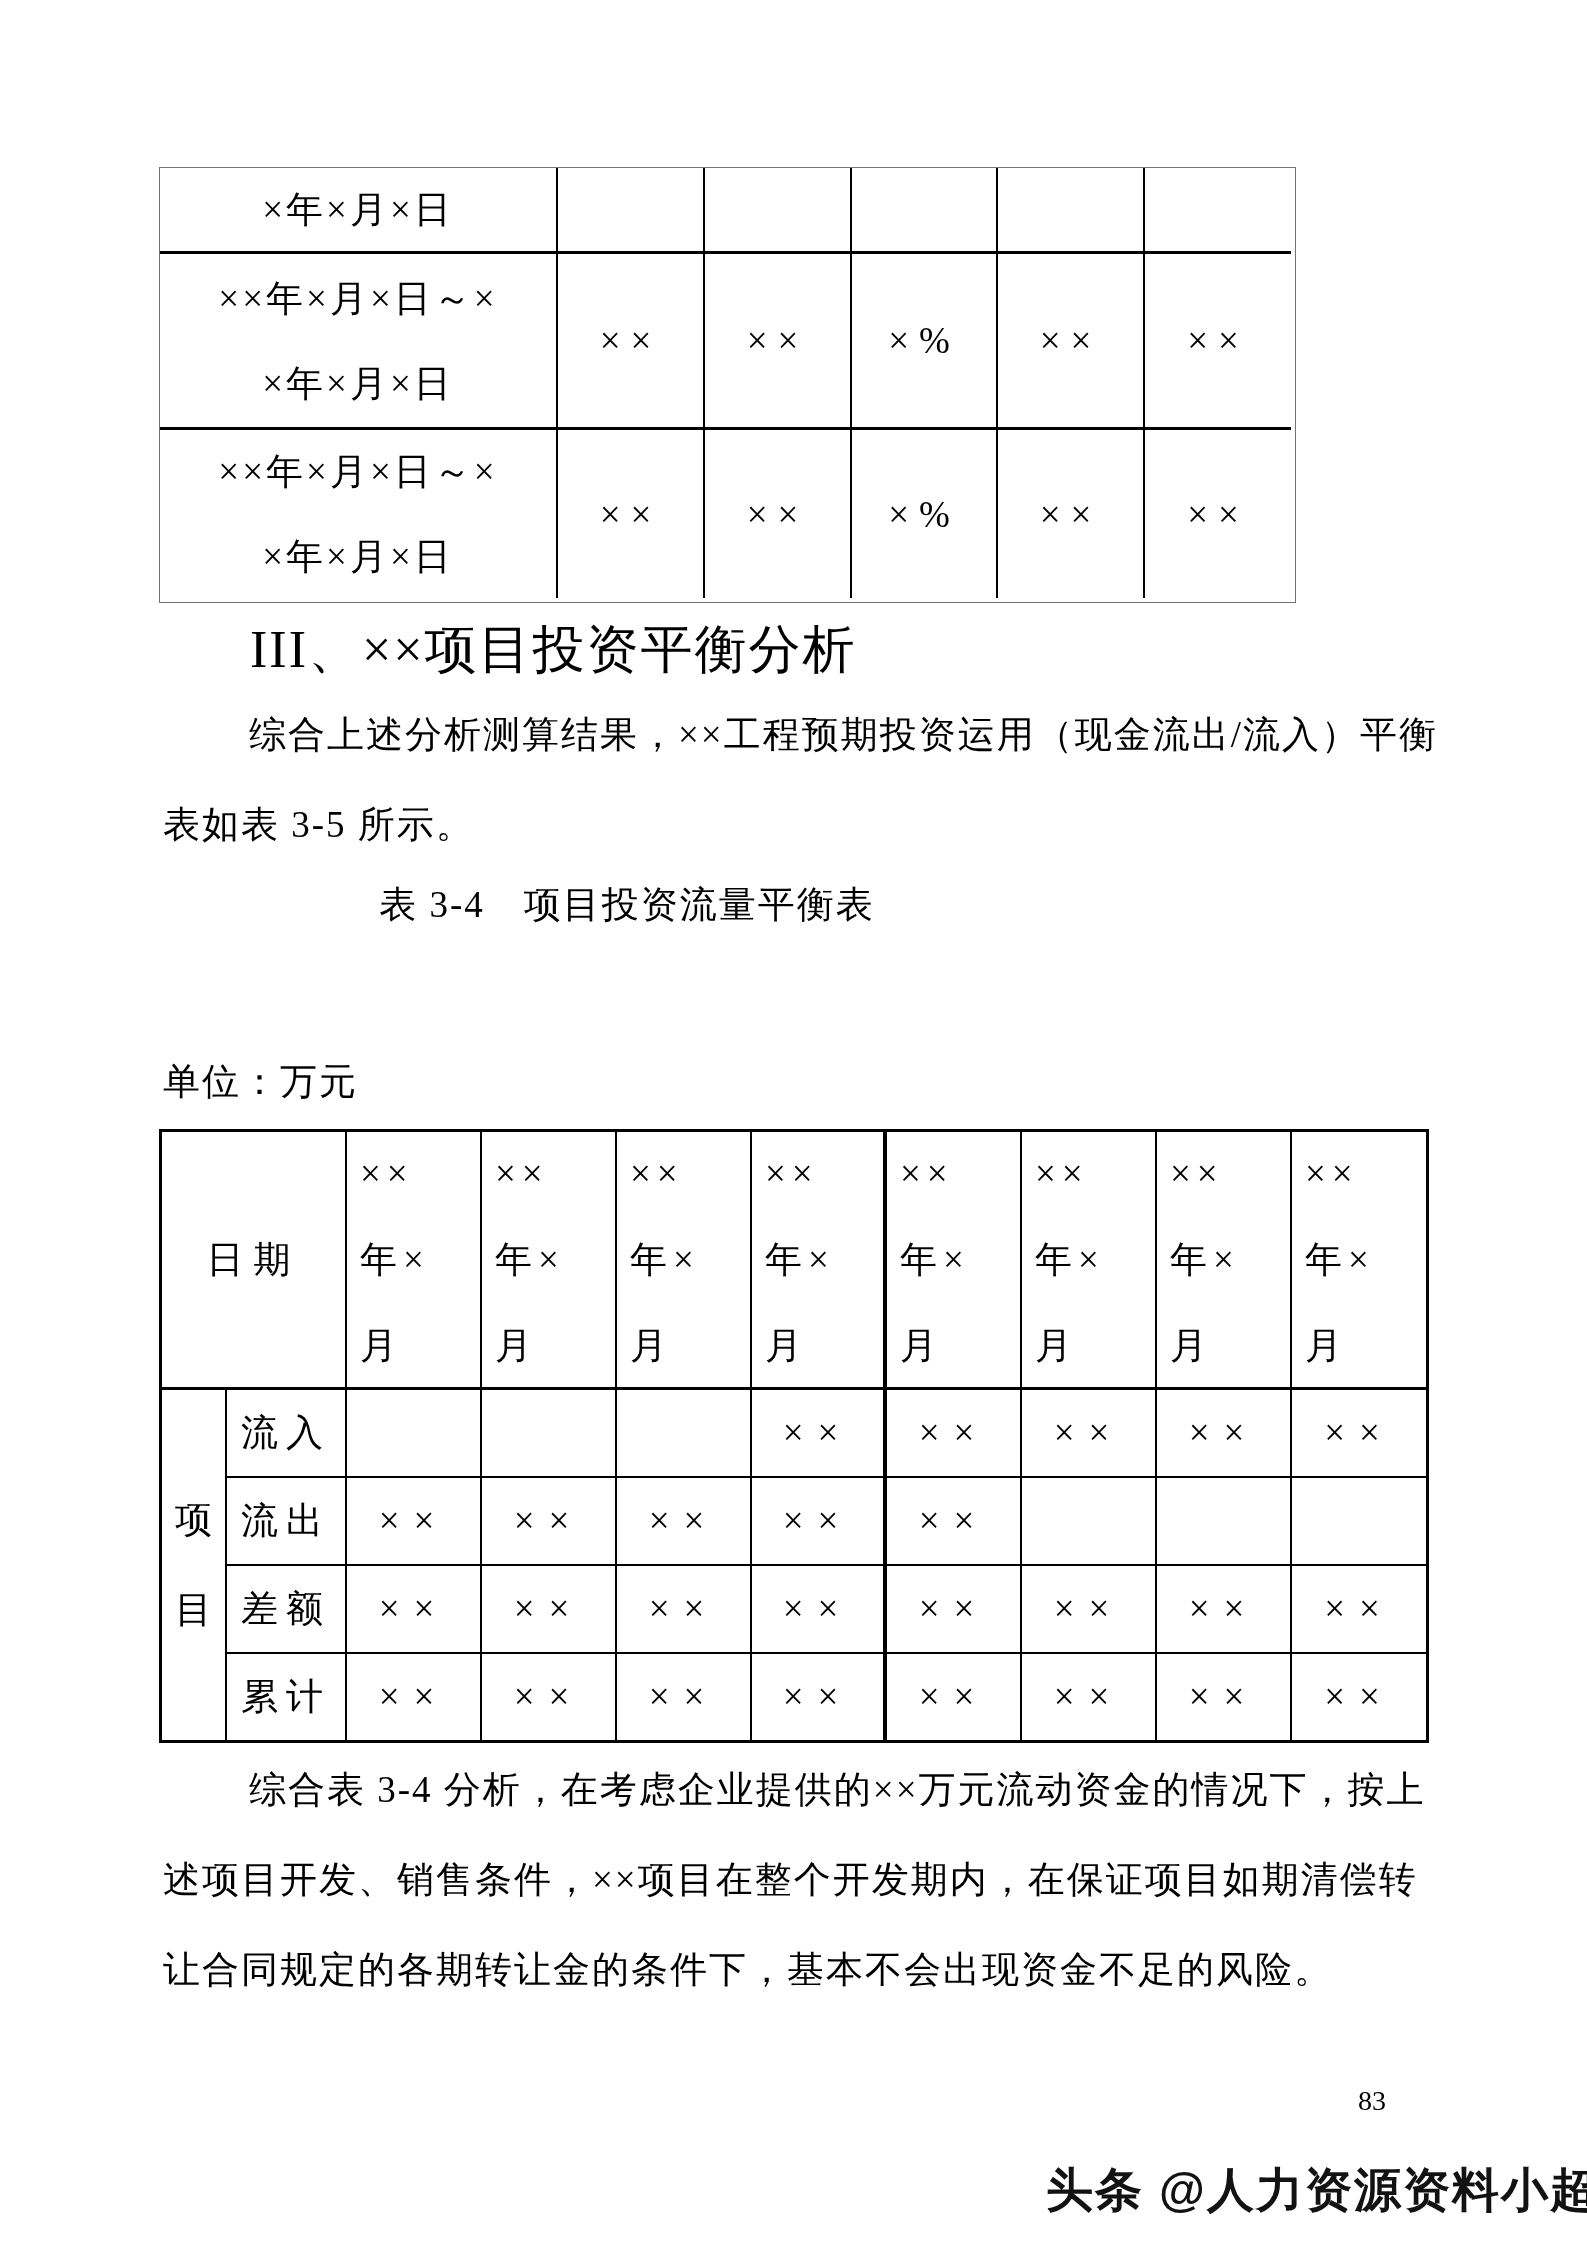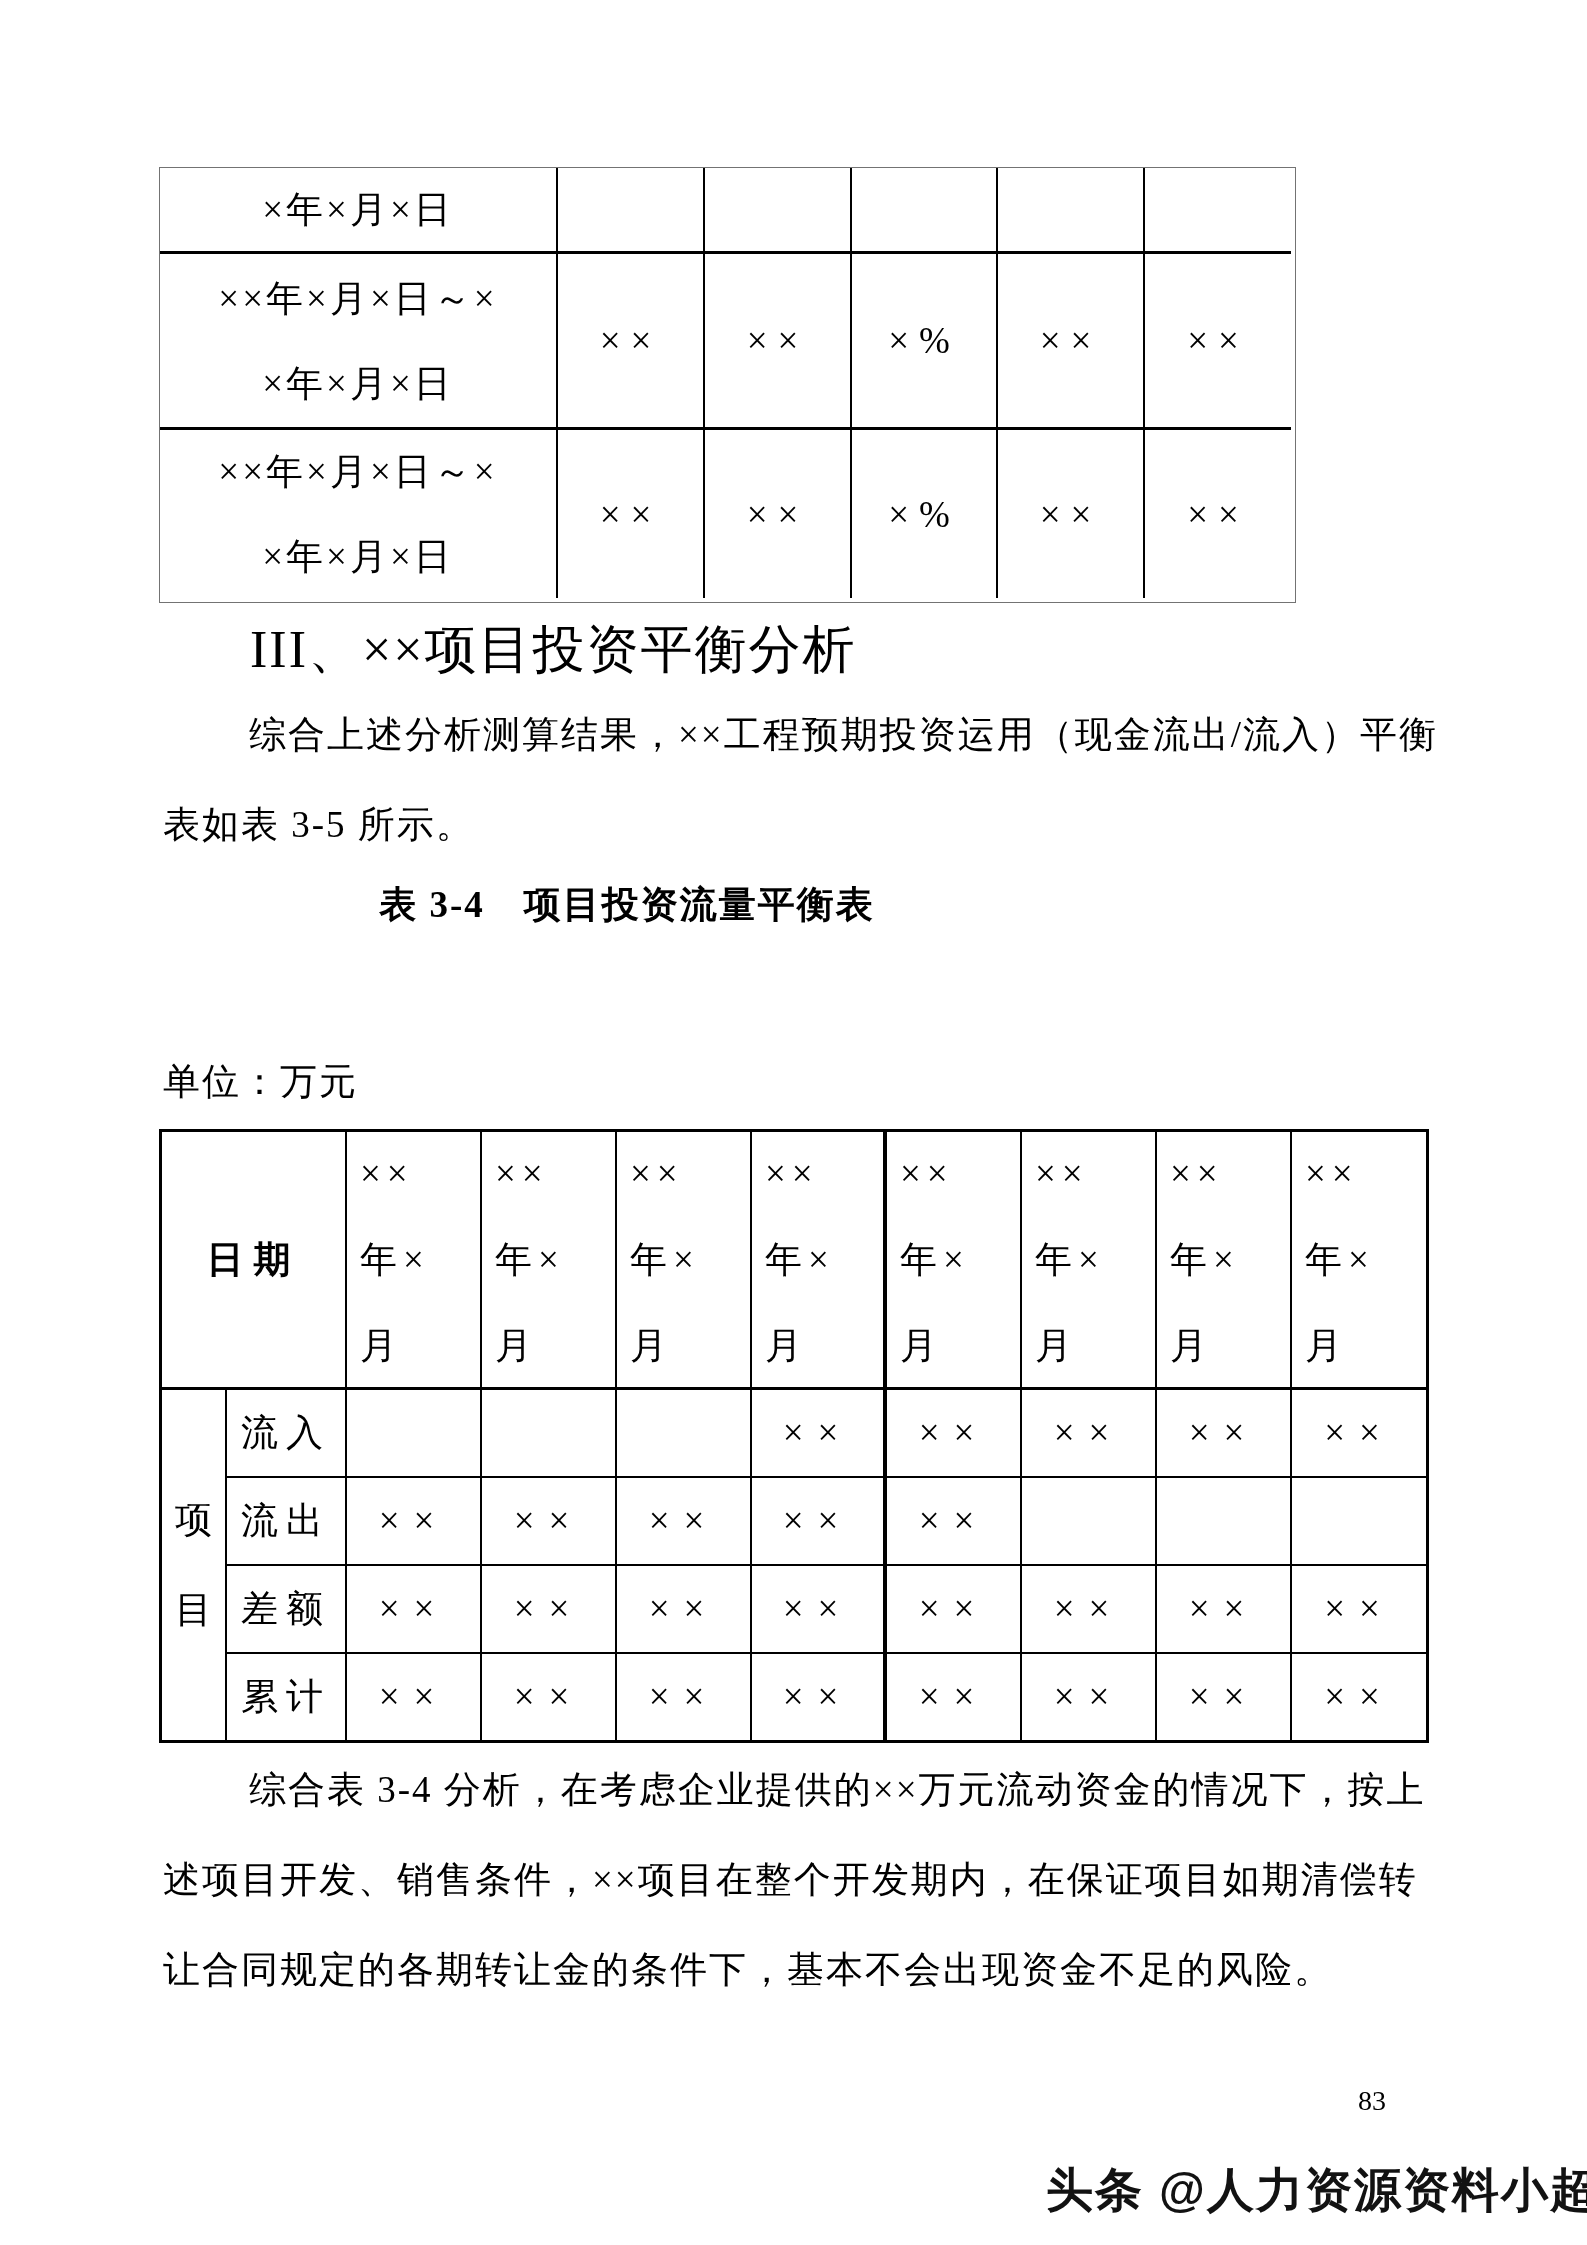--- a/index.html
+++ b/index.html
@@ -6,21 +6,21 @@
   .page{
     position:relative;
     width:1587px;height:2245px;
     background:#ffffff;
     font-family:"Liberation Serif","DejaVu Serif",serif;
     color:#000;
     overflow:hidden;
   }
   
   .tline{position:absolute;font-size:37px;line-height:46px;white-space:nowrap;letter-spacing:2px;}
-  .center-line{position:absolute;left:0;width:1254px;text-align:center;font-size:37px;line-height:46px;letter-spacing:2px;font-weight:bold;}
+  .center-line{position:absolute;left:0;width:1254px;text-align:center;font-size:37px;line-height:46px;letter-spacing:2px;}
   
   .top-table{
     position:absolute;left:159px;top:167px;
     width:1137px;height:436px;
     border:1px solid #737373;
     display:grid;
     grid-template-columns:398px 147px 147px 146px 147px 146px;
     grid-template-rows:86px 176px 168px;
     box-sizing:border-box;
   }
@@ -50,21 +50,21 @@
     border-right:2px solid #000;
     border-bottom:2px solid #000;
     display:flex;flex-direction:column;justify-content:center;align-items:center;
     font-size:37px;text-align:center;
   }
   .bt-cell.last-col{border-right:none;}
   .bt-cell.last-row{border-bottom:none;}
   .bt-cell.v-thick{border-right-width:4px;}
   .bt-header{border-bottom-width:3px;align-items:flex-start;padding-left:13px;}
   .bt-header .hline{display:block;line-height:86px;letter-spacing:6px;white-space:nowrap;}
-  .bt-date{justify-content:center;align-items:center;letter-spacing:10px;border-bottom-width:3px;padding-left:0;font-weight:bold;}
+  .bt-date{justify-content:center;align-items:center;letter-spacing:10px;border-bottom-width:3px;padding-left:0;}
   .bt-group{line-height:90px;}
   .bt-rowlabel{letter-spacing:8px;}
   .bt-data{letter-spacing:14px;line-height:88px;}
   
   .page-number{position:absolute;font-size:28px;line-height:32px;}
   .watermark{
     position:absolute;font-size:47px;line-height:56px;font-weight:bold;
     letter-spacing:2px;color:#121212;white-space:nowrap;
     font-family:"Liberation Sans","DejaVu Sans",sans-serif;
     text-shadow:0 2px 0 rgba(255,255,255,.55);

